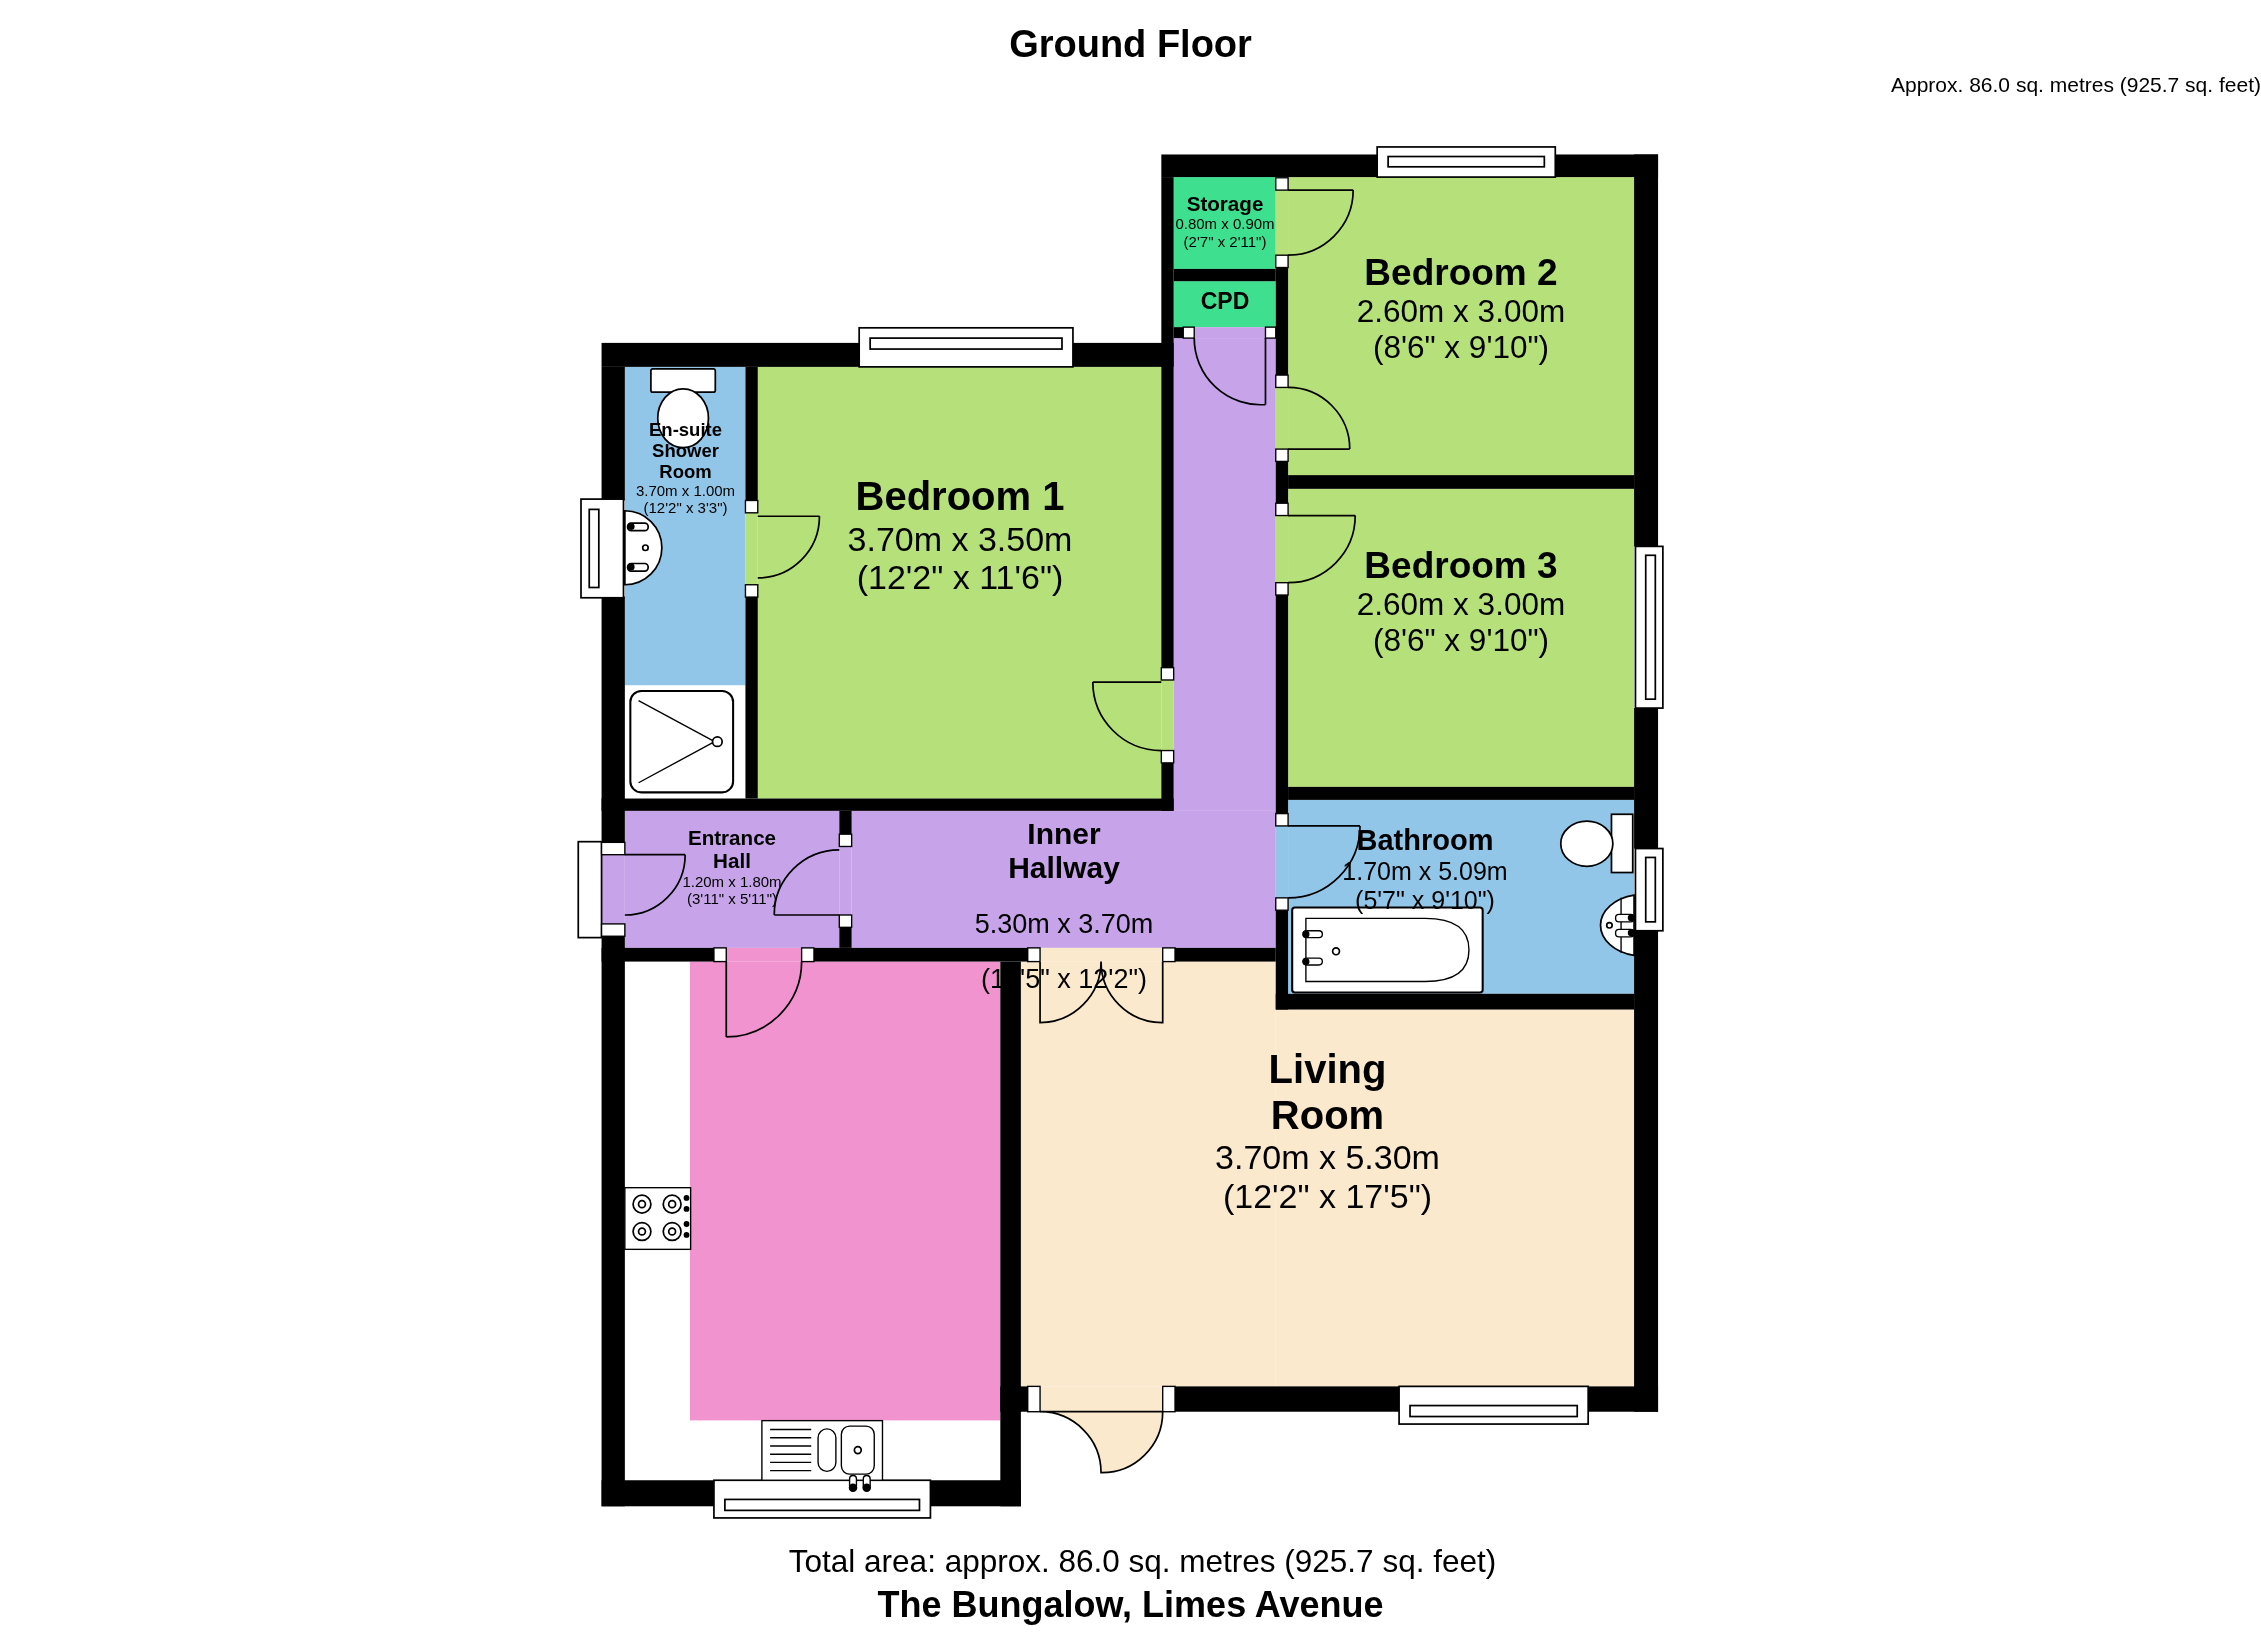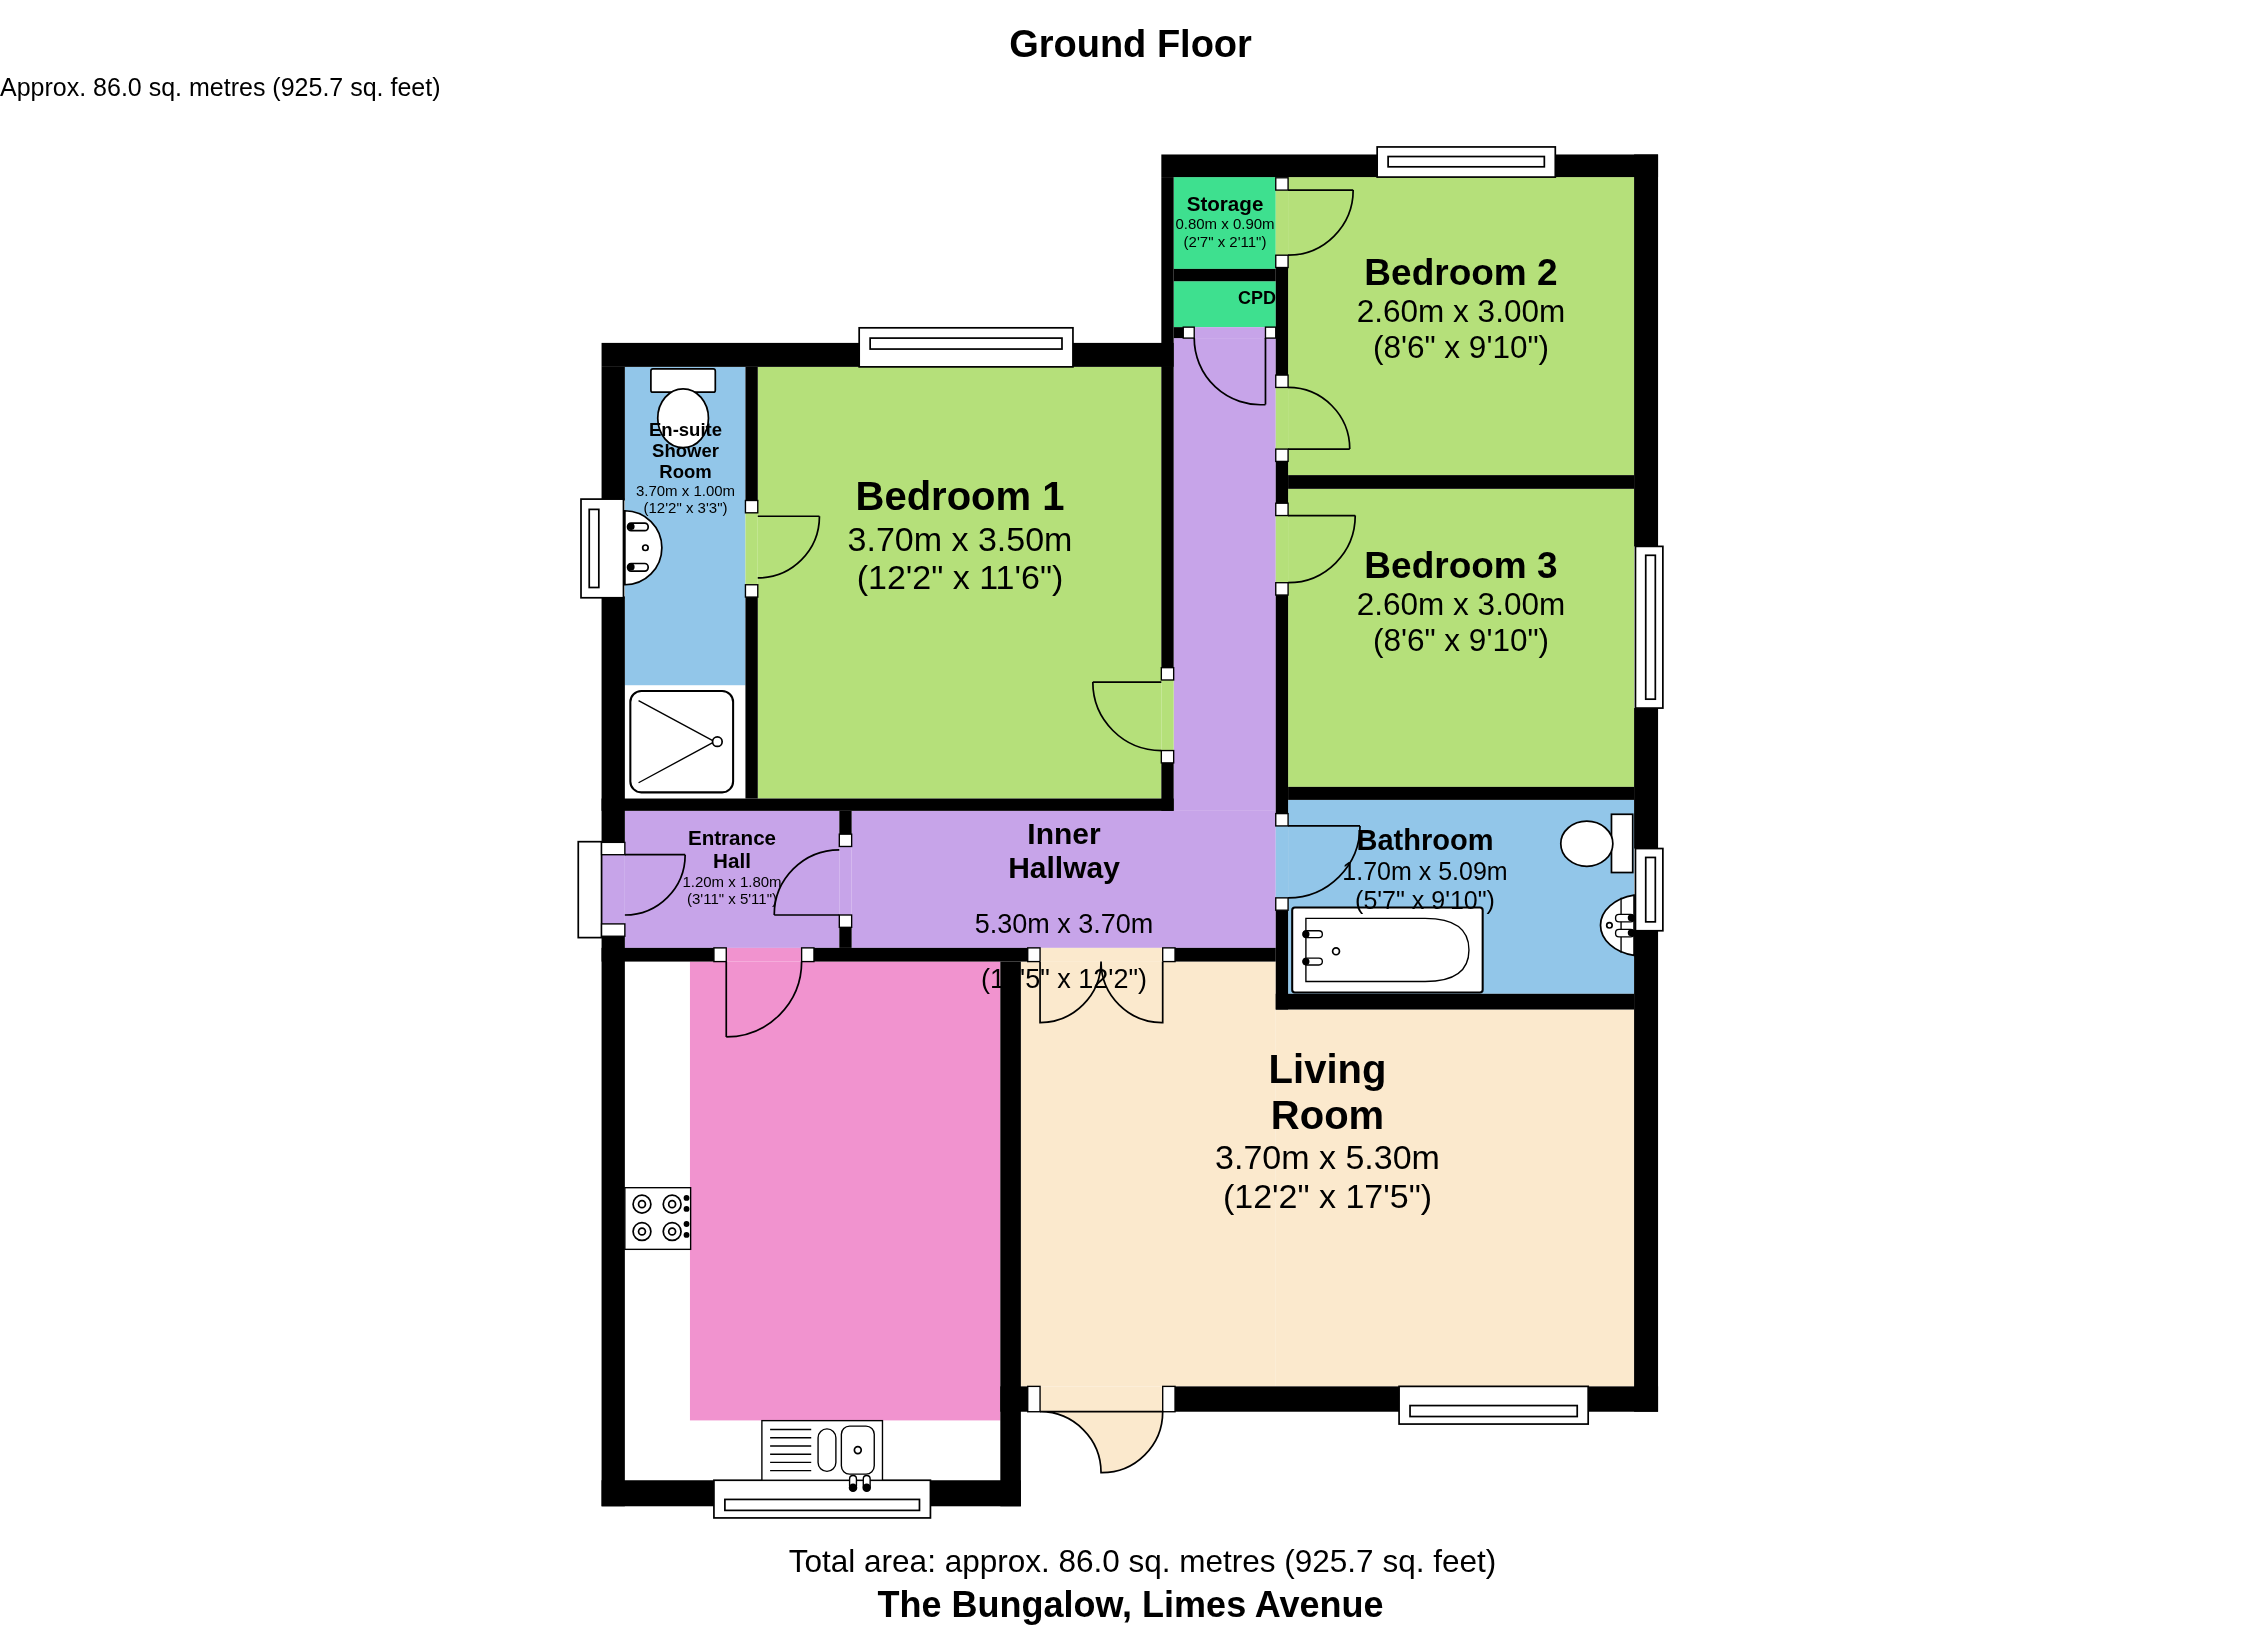--- a/index.html
+++ b/index.html
@@ -2,26 +2,26 @@
 <html style="font-size:11px"><head>
 <meta charset="utf-8">
 <style>
   html,body{margin:0;padding:0;background:#ffffff;}
   body{width:2261px;height:1645px;position:relative;font-family:"Liberation Sans",sans-serif;color:#000;}
   .stage{position:absolute;left:0;top:0;width:2261px;height:1645px;}
   svg.plan{position:absolute;left:0;top:0;}
   .lbl{position:absolute;text-align:center;line-height:1.14;white-space:nowrap;}
   .ttl{font-weight:bold;}
   .header-title{left:0;right:0;top:23px;font-size:38px;font-weight:bold;text-align:center;position:absolute;}
-  .header-sub{left:0;right:0;top:73px;font-size:25px;text-align:left;position:absolute;}
+  .header-sub{left:0;right:0;top:73px;font-size:21px;text-align:right;position:absolute;}
   .footer-total{left:0;right:0;top:1543px;font-size:31.5px;text-align:center;position:absolute;padding-left:24px;}
   .footer-addr{left:0;right:0;top:1584px;font-size:36px;font-weight:bold;text-align:center;position:absolute;}
   .f54{font-size:37px;} .f58{font-size:40px;} .f50{font-size:34px;} .f46{font-size:31.5px;}
   .f44{font-size:30px;} .f42{font-size:29px;} .f40{font-size:27px;margin-top:24px;} .f36{font-size:25px;}
-  .f34{font-size:18px;text-align:right;} .f30{font-size:20.6px;} .f27{font-size:18.5px;} .f24{font-size:15px;} .f22{font-size:15px;}
+  .f34{font-size:23px;} .f30{font-size:20.6px;} .f27{font-size:18.5px;} .f24{font-size:15px;} .f22{font-size:15px;}
 </style>
 </head>
 <body>
 
 <div class="stage">
 
 <svg class="plan" width="2261" height="1645" viewBox="0 0 3300 2400">
 
   <g>
     <rect x="912" y="535" width="176" height="465" fill="#92c6e9"></rect>

